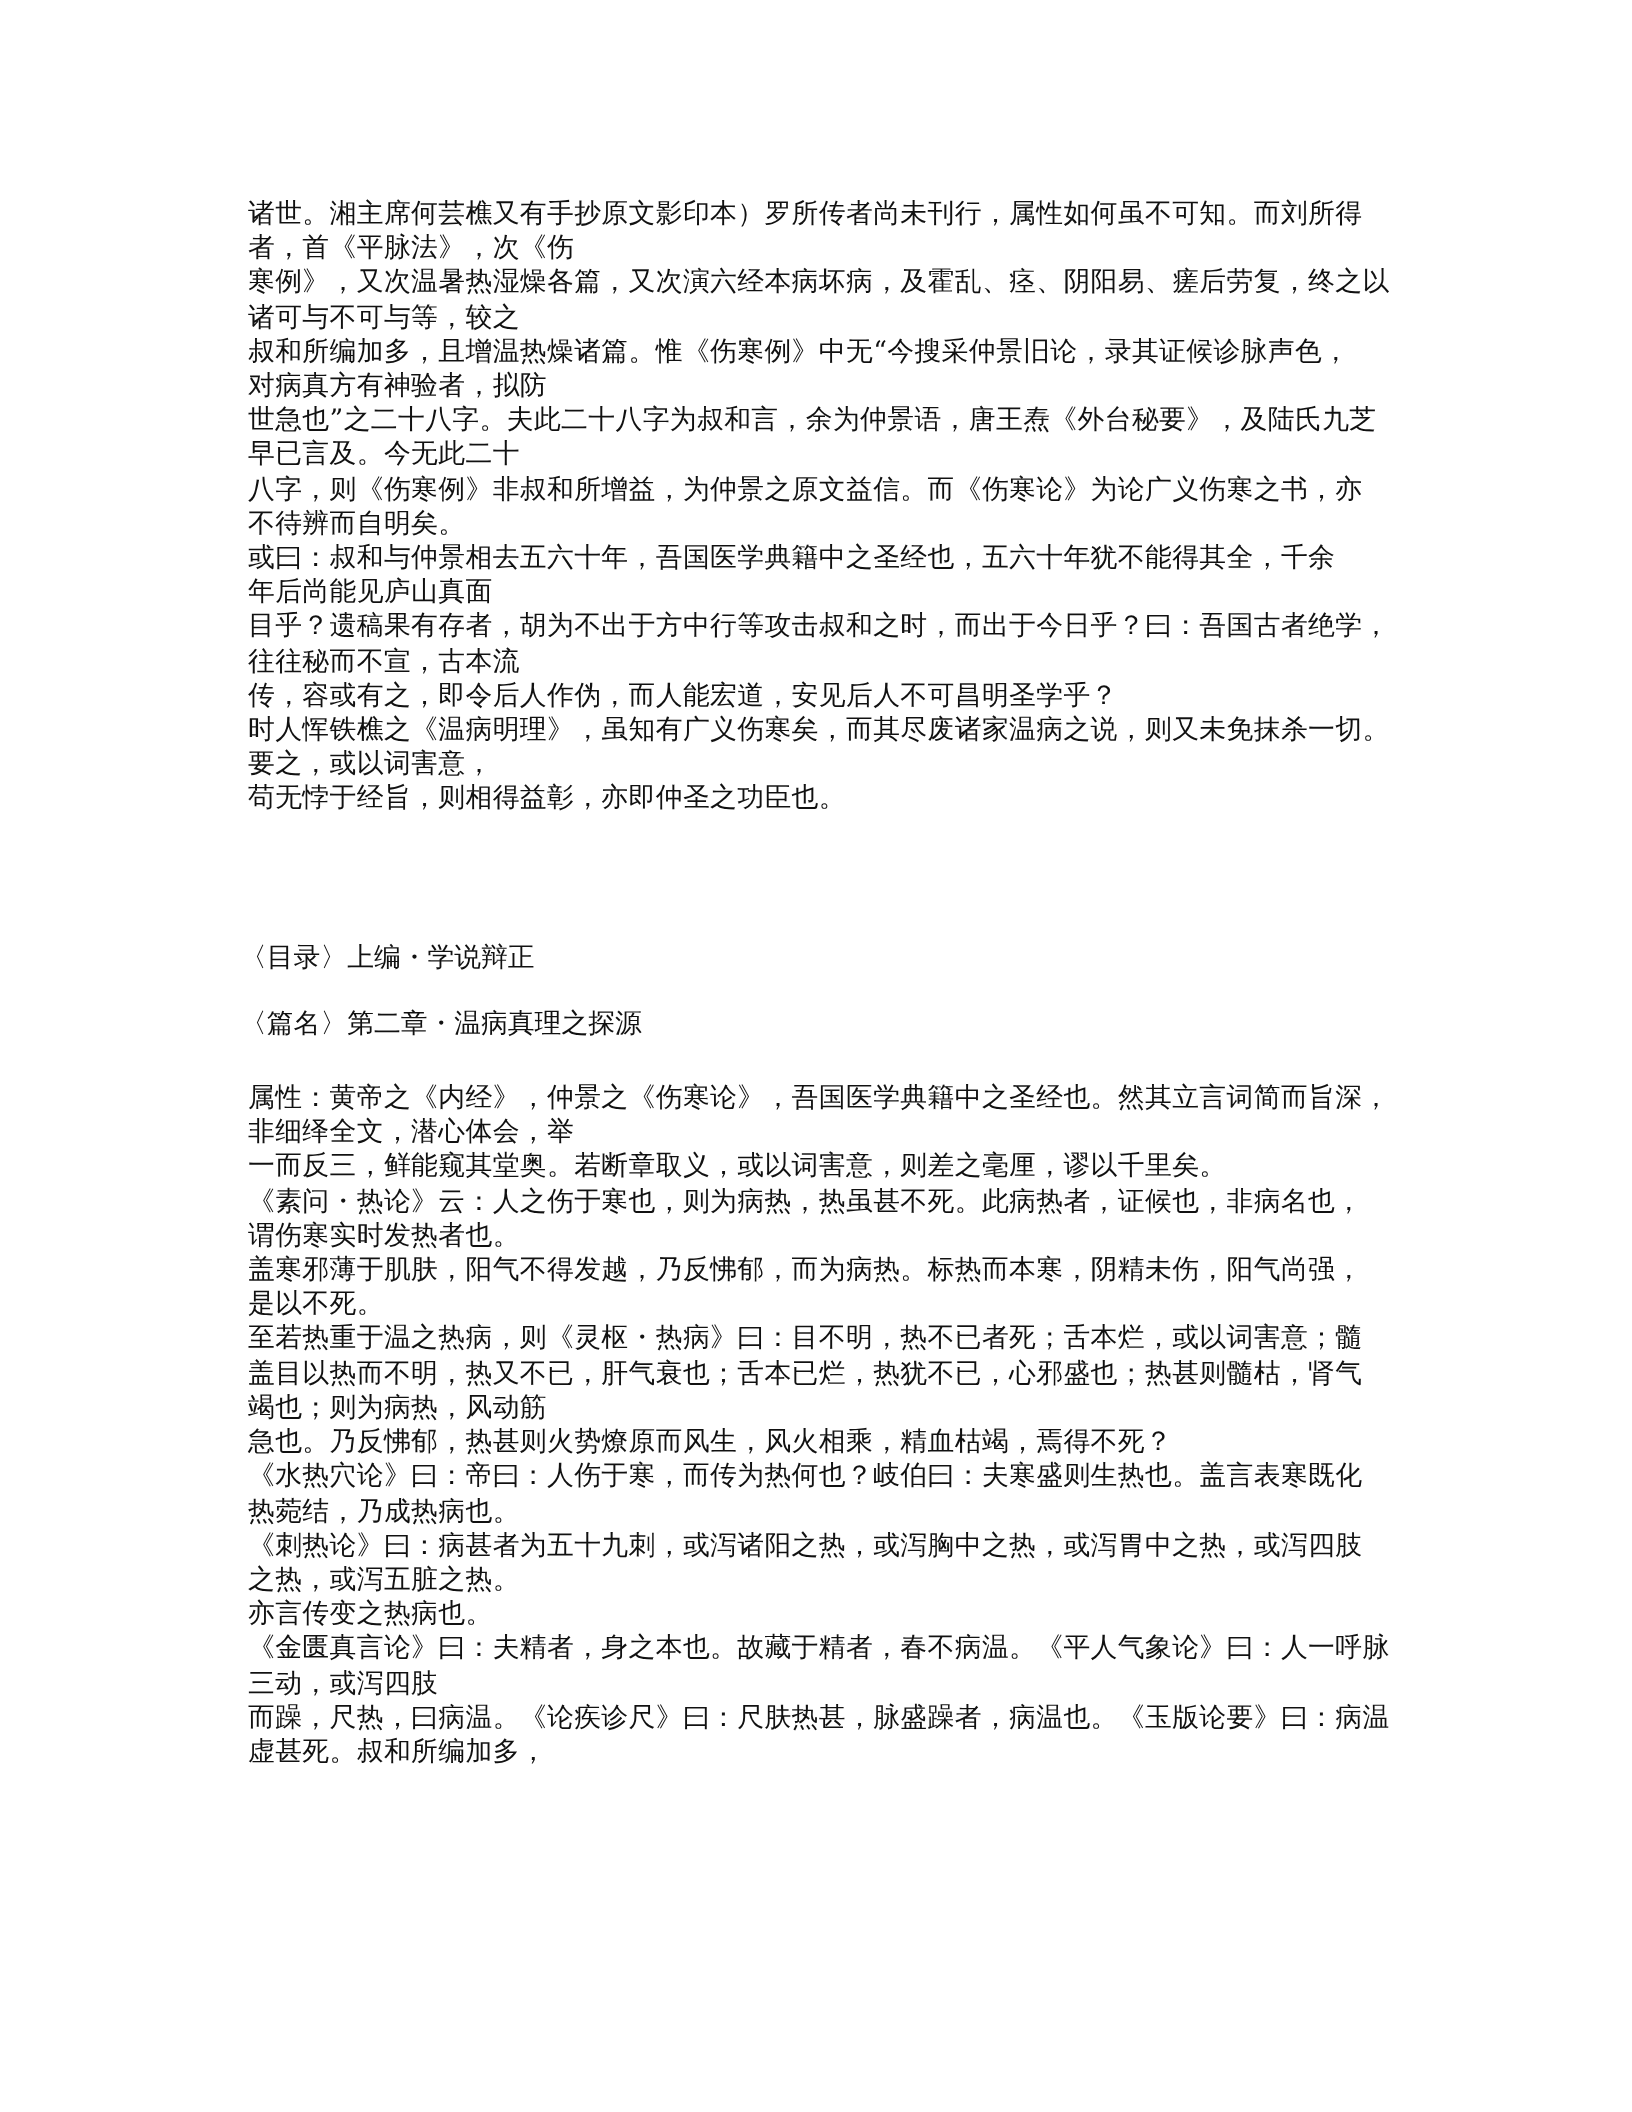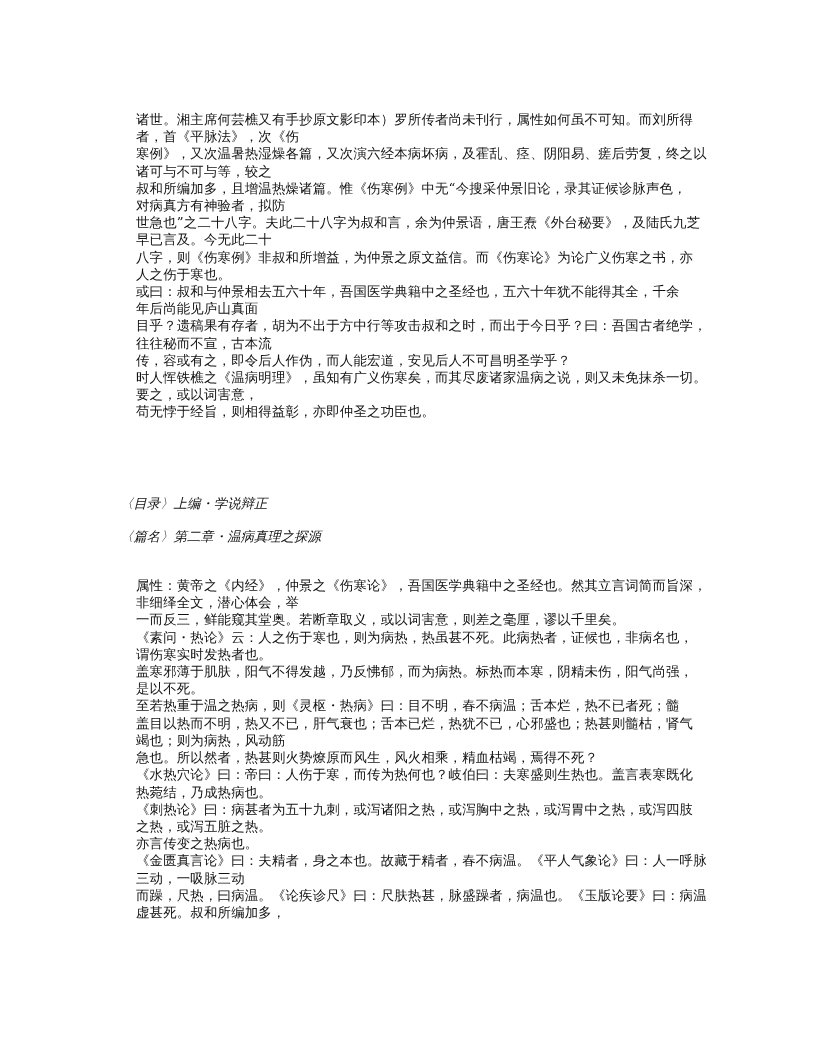--- a/index.html
+++ b/index.html
@@ -1,39 +1,39 @@
 <!DOCTYPE html>
 <html><head>
 <meta charset="utf-8">
 <style>
   html, body { margin: 0; padding: 0; background: #ffffff; }
   body { width: 816px; height: 1056px; position: relative; overflow: hidden;
          font-family: "DejaVu Serif", "Liberation Serif", serif; color: #111; }
   .page { position: absolute; left: 120px; top: 95px; width: 585px; }
   .line { font-size: 13.4px; line-height: 17.2px; white-space: nowrap; letter-spacing: 0.2px; }
-  .block { margin: 16px; }
+  .block { margin: 4px; }
   .gap-large { height: 58px; }
   .gap-med { height: 16px; }
-  .heading { font-size: 13.4px; line-height: 17.2px; white-space: nowrap; font-style: italic; }
+  .heading { font-size: 13.4px; line-height: 17.2px; white-space: nowrap; }
 </style>
 </head>
 <body>
 
 <div class="page">
   <div class="block">
     <div class="line">诸世。湘主席何芸樵又有手抄原文影印本）罗所传者尚未刊行，属性如何虽不可知。而刘所得</div>
     <div class="line">者，首《平脉法》，次《伤</div>
     <div class="line">寒例》，又次温暑热湿燥各篇，又次演六经本病坏病，及霍乱、痉、阴阳易、瘥后劳复，终之以</div>
     <div class="line">诸可与不可与等，较之</div>
     <div class="line">叔和所编加多，且增温热燥诸篇。惟《伤寒例》中无“今搜采仲景旧论，录其证候诊脉声色，</div>
     <div class="line">对病真方有神验者，拟防</div>
     <div class="line">世急也”之二十八字。夫此二十八字为叔和言，余为仲景语，唐王焘《外台秘要》，及陆氏九芝</div>
     <div class="line">早已言及。今无此二十</div>
     <div class="line">八字，则《伤寒例》非叔和所增益，为仲景之原文益信。而《伤寒论》为论广义伤寒之书，亦</div>
-    <div class="line">人之伤于寒也。</div>
+    <div class="line">不待辨而自明矣。</div>
     <div class="line">或曰：叔和与仲景相去五六十年，吾国医学典籍中之圣经也，五六十年犹不能得其全，千余</div>
     <div class="line">年后尚能见庐山真面</div>
     <div class="line">目乎？遗稿果有存者，胡为不出于方中行等攻击叔和之时，而出于今日乎？曰：吾国古者绝学，</div>
     <div class="line">往往秘而不宣，古本流</div>
     <div class="line">传，容或有之，即令后人作伪，而人能宏道，安见后人不可昌明圣学乎？</div>
     <div class="line">时人恽铁樵之《温病明理》，虽知有广义伤寒矣，而其尽废诸家温病之说，则又未免抹杀一切。</div>
     <div class="line">要之，或以词害意，</div>
     <div class="line">苟无悖于经旨，则相得益彰，亦即仲圣之功臣也。</div>
   </div>
 
@@ -45,27 +45,27 @@
   <div class="gap-med"></div>
 
   <div class="block">
     <div class="line">属性：黄帝之《内经》，仲景之《伤寒论》，吾国医学典籍中之圣经也。然其立言词简而旨深，</div>
     <div class="line">非细绎全文，潜心体会，举</div>
     <div class="line">一而反三，鲜能窥其堂奥。若断章取义，或以词害意，则差之毫厘，谬以千里矣。</div>
     <div class="line">《素问・热论》云：人之伤于寒也，则为病热，热虽甚不死。此病热者，证候也，非病名也，</div>
     <div class="line">谓伤寒实时发热者也。</div>
     <div class="line">盖寒邪薄于肌肤，阳气不得发越，乃反怫郁，而为病热。标热而本寒，阴精未伤，阳气尚强，</div>
     <div class="line">是以不死。</div>
-    <div class="line">至若热重于温之热病，则《灵枢・热病》曰：目不明，春不病温；舌本烂，热不已者死；髓</div>
+    <div class="line">至若热重于温之热病，则《灵枢・热病》曰：目不明，热不已者死；舌本烂，或以词害意；髓</div>
     <div class="line">盖目以热而不明，热又不已，肝气衰也；舌本已烂，热犹不已，心邪盛也；热甚则髓枯，肾气</div>
     <div class="line">竭也；则为病热，风动筋</div>
-    <div class="line">急也。所以然者，热甚则火势燎原而风生，风火相乘，精血枯竭，焉得不死？</div>
+    <div class="line">急也。乃反怫郁，热甚则火势燎原而风生，风火相乘，精血枯竭，焉得不死？</div>
     <div class="line">《水热穴论》曰：帝曰：人伤于寒，而传为热何也？岐伯曰：夫寒盛则生热也。盖言表寒既化</div>
     <div class="line">热菀结，乃成热病也。</div>
     <div class="line">《刺热论》曰：病甚者为五十九刺，或泻诸阳之热，或泻胸中之热，或泻胃中之热，或泻四肢</div>
     <div class="line">之热，或泻五脏之热。</div>
     <div class="line">亦言传变之热病也。</div>
     <div class="line">《金匮真言论》曰：夫精者，身之本也。故藏于精者，春不病温。《平人气象论》曰：人一呼脉</div>
-    <div class="line">三动，一吸脉三动</div>
+    <div class="line">三动，或泻四肢</div>
     <div class="line">而躁，尺热，曰病温。《论疾诊尺》曰：尺肤热甚，脉盛躁者，病温也。《玉版论要》曰：病温</div>
     <div class="line">虚甚死。叔和所编加多，</div>
   </div>
 </div>
 
 </body></html>

